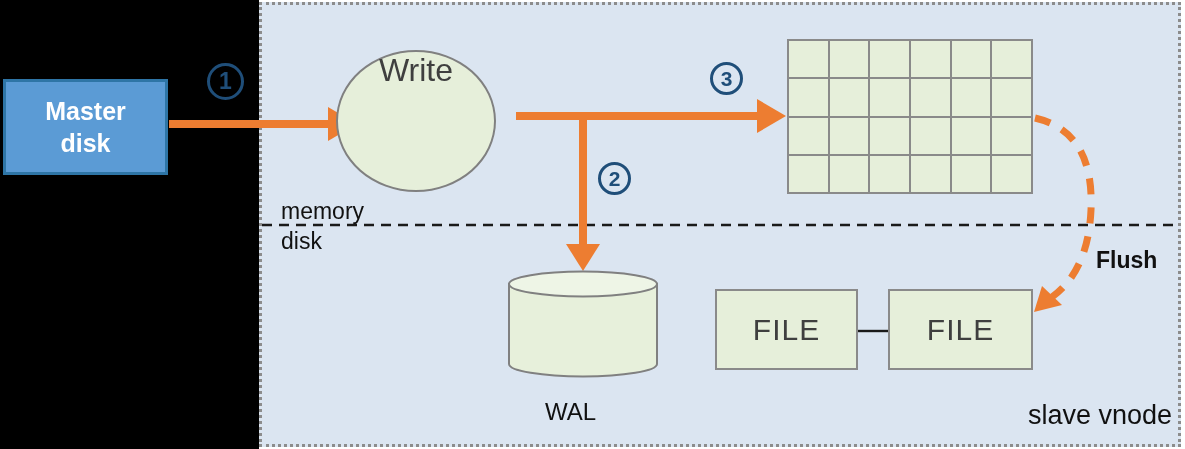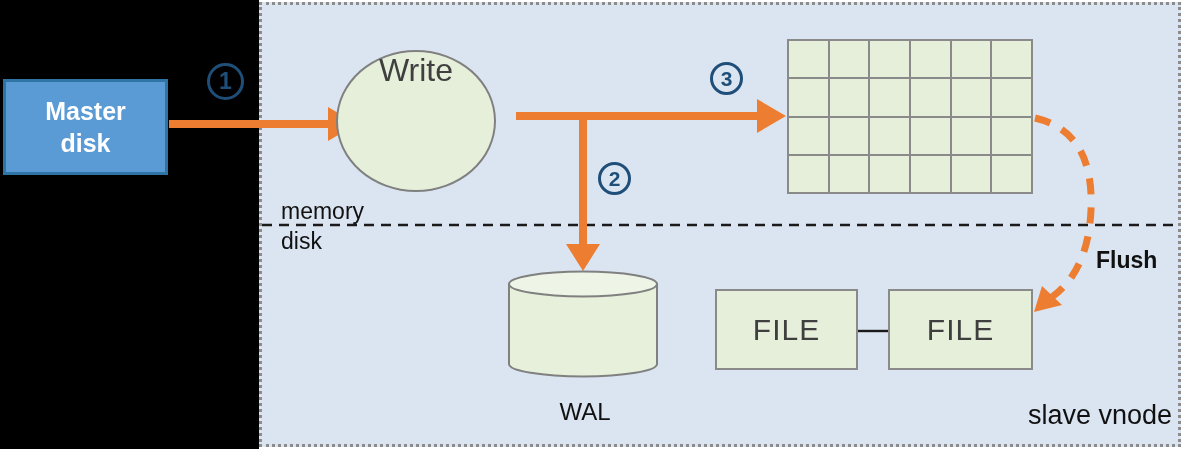--- a/index.html
+++ b/index.html
@@ -52,21 +52,21 @@
     top:289px;width:143px;height:81px;
     background:var(--node-green);border:2px solid #8a8a8a;
     display:flex;align-items:center;justify-content:center;
     font-size:30px;color:var(--node-text);letter-spacing:1px;
   }
   .file-left{left:715px;}
   .file-right{left:888px;width:145px;}
   .plain-label{color:var(--ink);white-space:nowrap;}
   .memory-label{left:281px;top:198px;font-size:23px;}
   .disk-label{left:281px;top:228px;font-size:23px;}
-  .wal-label{left:545px;top:398px;width:80px;text-align:center;font-size:24px;}
+  .wal-label{left:545px;top:398px;width:80px;text-align:left;font-size:24px;}
   .flush-label{left:1096px;top:247px;font-size:23px;font-weight:bold;}
   .slave-label{left:1028px;top:400px;font-size:27px;}
   .step-badge{
     border:3px solid var(--step-badge);border-radius:50%;
     color:var(--step-badge);font-weight:600;
     display:flex;align-items:center;justify-content:center;
   }
   .step-1{left:207px;top:63px;width:37px;height:37px;font-size:23px;}
   .step-2{left:598px;top:162px;width:33px;height:33px;font-size:21px;}
   .step-3{left:710px;top:62px;width:33px;height:33px;font-size:21px;}

